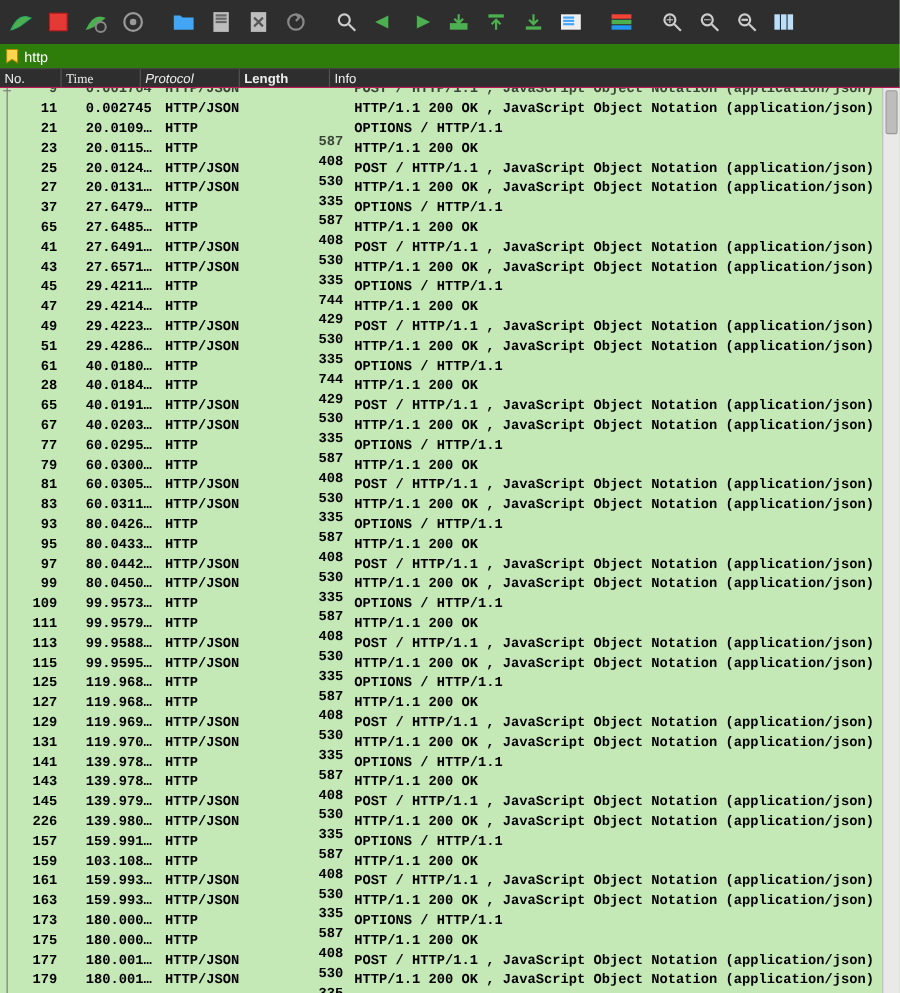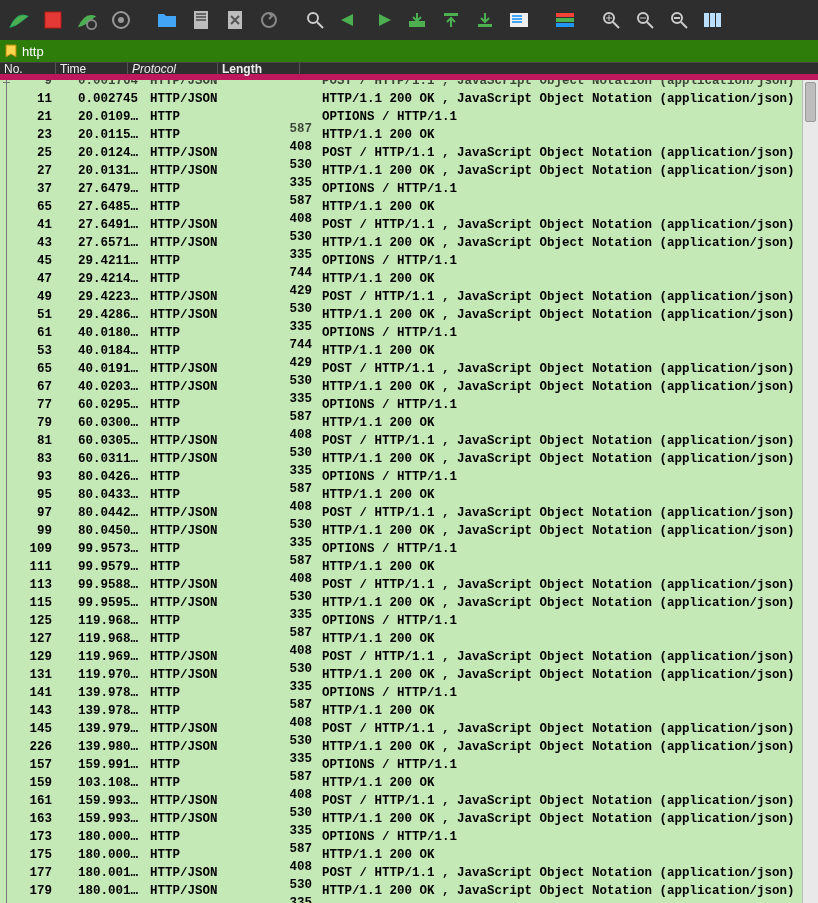--- a/index.html
+++ b/index.html
@@ -64,30 +64,30 @@
 
   
   .hdr {
     height: 18px;
     background: #2e2e2e;
     display: flex;
     font-family: Arial, sans-serif;
     font-size: 12px;
     color: #eee;
     border-top: 1px solid #444;
-    border-bottom: 6px solid #be185d;
+    border-bottom: 1px solid #be185d;
   }
   .hdr-cell {
     display: flex;
     align-items: center;
     padding-left: 4px;
     border-right: 1px solid #555;
   }
   .w-no   { width: 56px; text-align: right; justify-content: flex-start; }
-  .w-time { width: 72px; }
+  .w-time { width: 72px; font-family: Liberation Serif, serif; }
   .w-proto{ width: 90px; font-style: italic; }
   .w-len  { width: 82px; font-weight: bold; }
   .w-info { flex: 1; border-right: none; }
 
   
   .packet-area {
     position: relative;
     height: calc(903px - 40px - 22px - 18px);
     overflow: hidden;
   }
@@ -286,20 +286,21 @@
       <path d="M2 1h10v12l-5-3-5 3z" fill="#ffd54f" stroke="#b28900"></path>
     </svg>
   <input class="filter-input" value="http" style="">
 </div>
 
 <div class="hdr">
   <div class="hdr-cell w-no">No.</div>
   <div class="hdr-cell w-time">Time</div>
   <div class="hdr-cell w-proto">Protocol</div>
   <div class="hdr-cell w-len">Length</div>
+  <div class="hdr-cell w-info">Info</div>
 </div>
 
 <div class="packet-area">
   <div class="tree-gutter"></div>
   <div class="tree-tick"></div>
   <div class="packet-list" id="packet-list">
       <div class="row">
         <span class="c-no">9</span>
         <span class="c-time">0.001764</span>
         <span class="c-proto">HTTP/JSON</span>
@@ -398,21 +399,21 @@
         <span class="c-info">HTTP/1.1 200 OK , JavaScript Object Notation (application/json)</span>
       </div>
       <div class="row">
         <span class="c-no">61</span>
         <span class="c-time">40.0180…</span>
         <span class="c-proto">HTTP</span>
         <span class="c-len">530</span>
         <span class="c-info">OPTIONS / HTTP/1.1</span>
       </div>
       <div class="row">
-        <span class="c-no">53</span>
+        <span class="c-no">28</span>
         <span class="c-time">40.0184…</span>
         <span class="c-proto">HTTP</span>
         <span class="c-len">335</span>
         <span class="c-info">HTTP/1.1 200 OK</span>
       </div>
       <div class="row">
         <span class="c-no">65</span>
         <span class="c-time">40.0191…</span>
         <span class="c-proto">HTTP/JSON</span>
         <span class="c-len">587</span>

